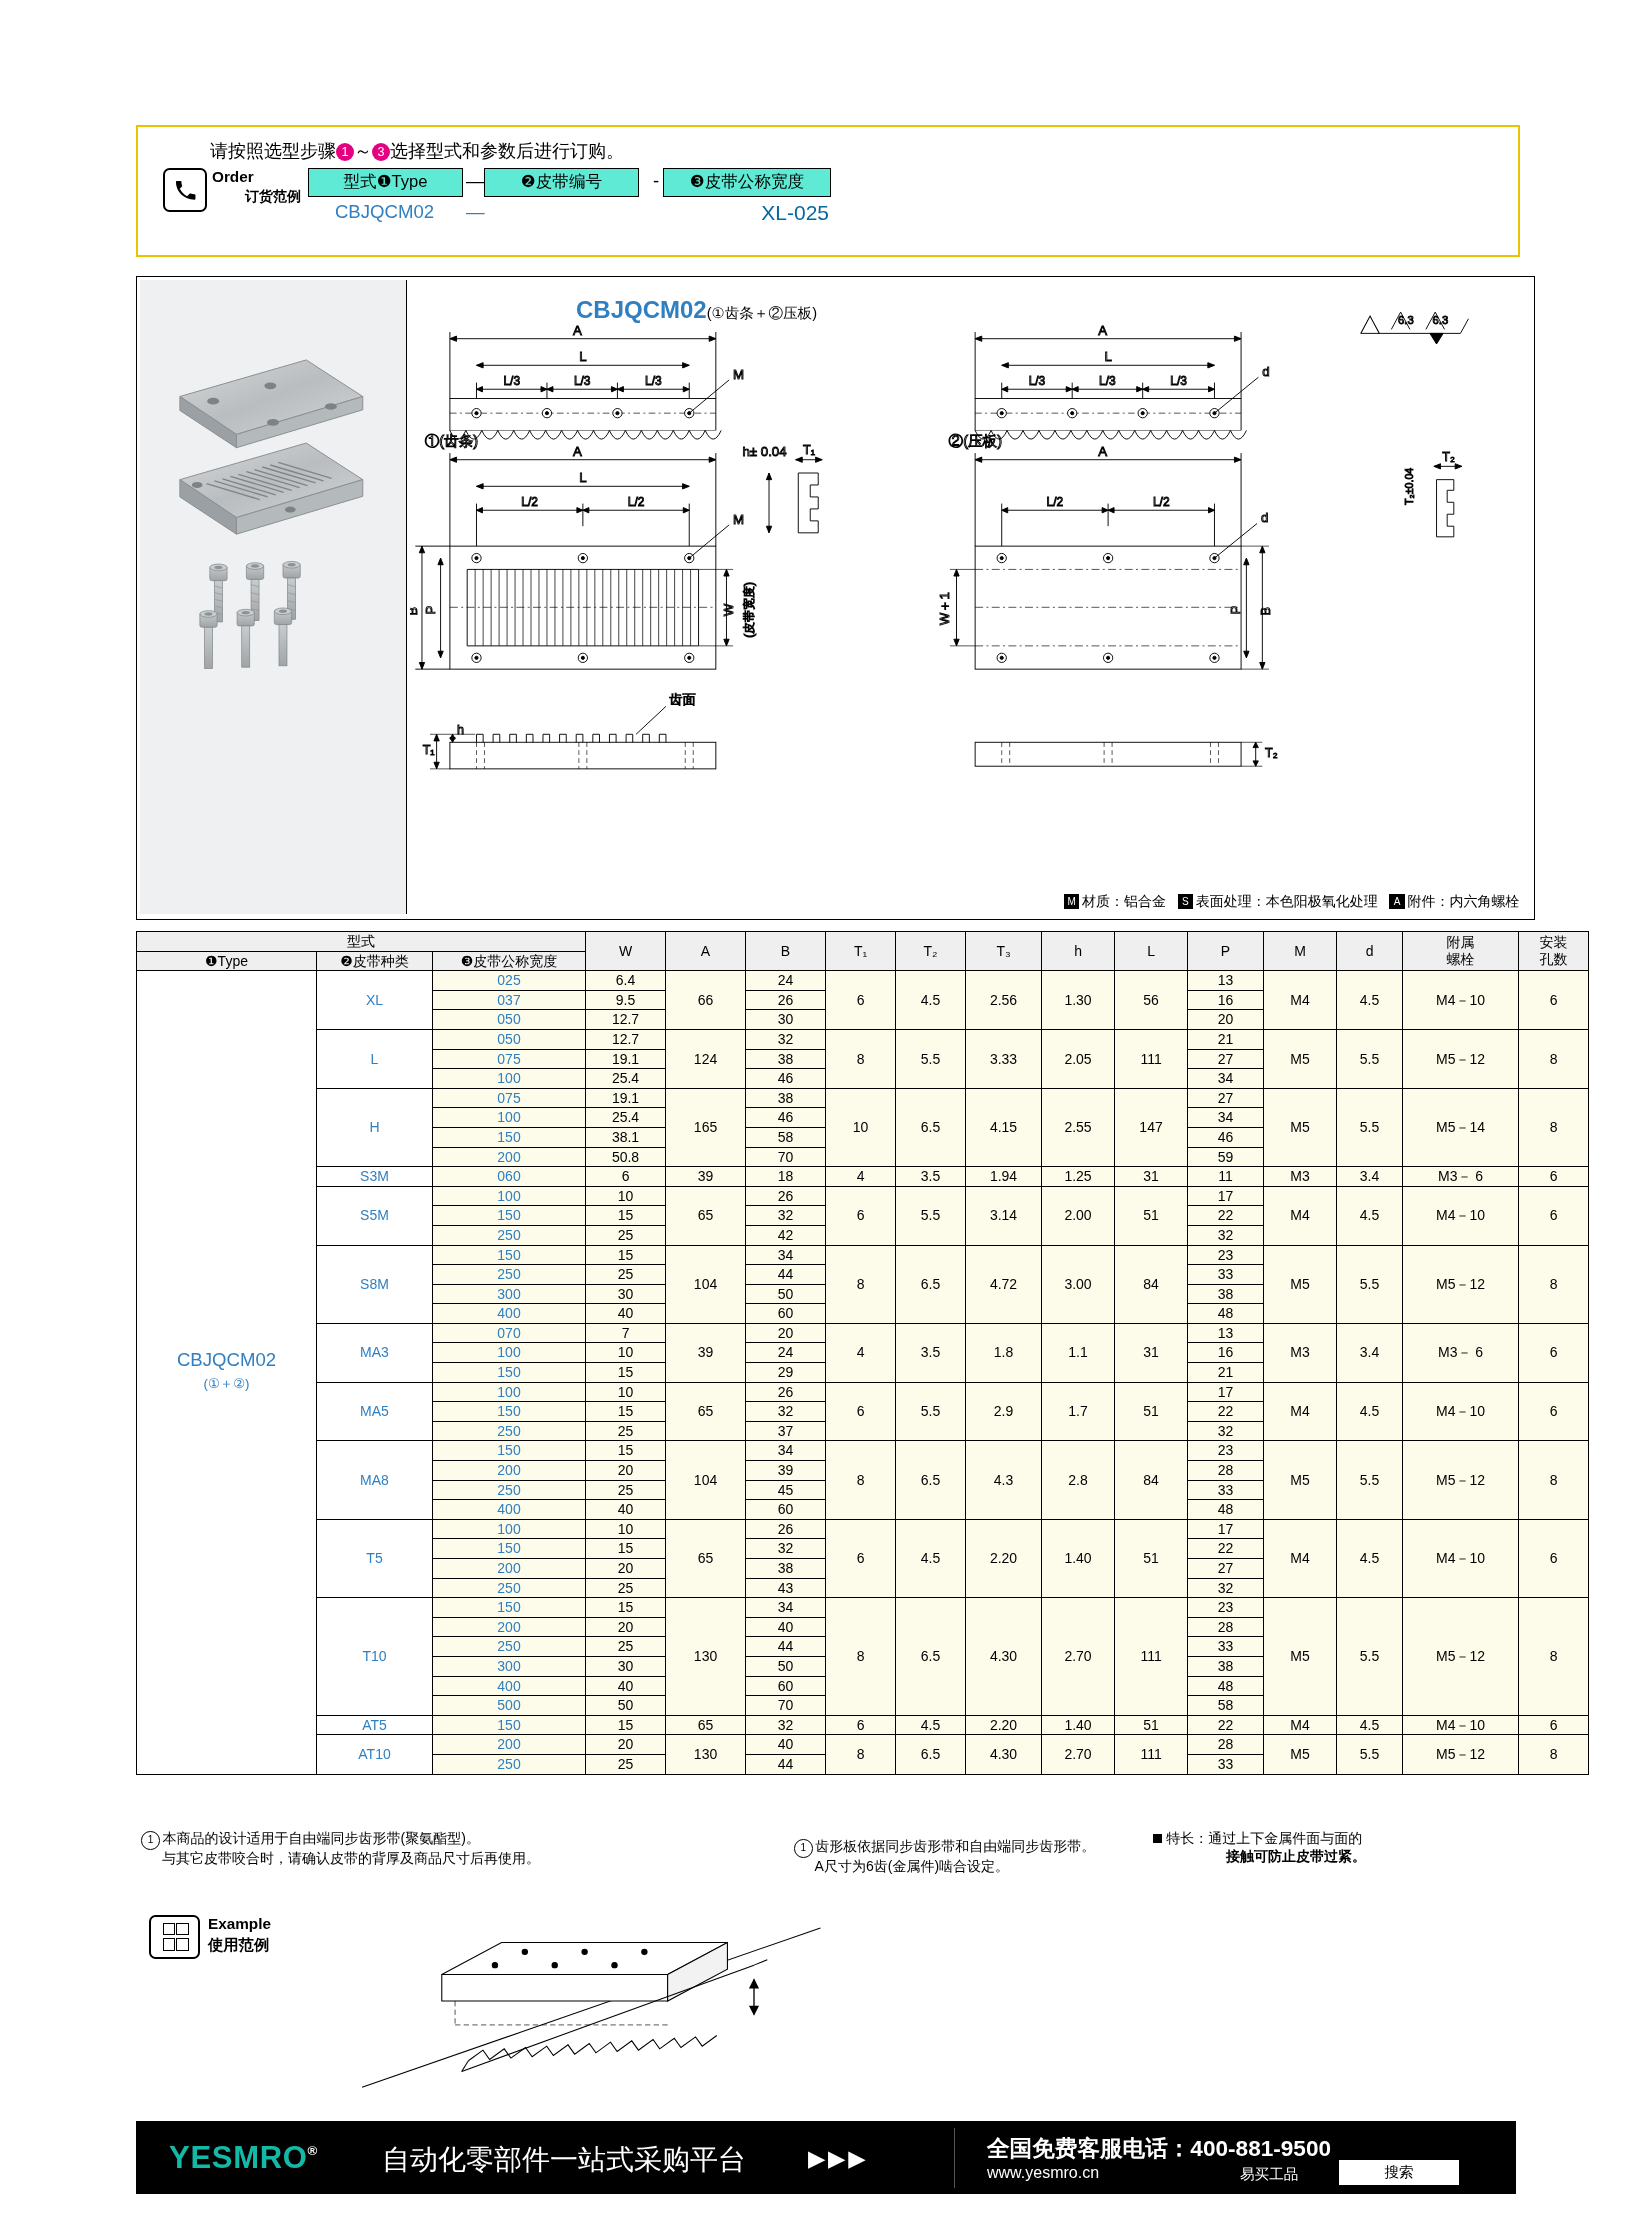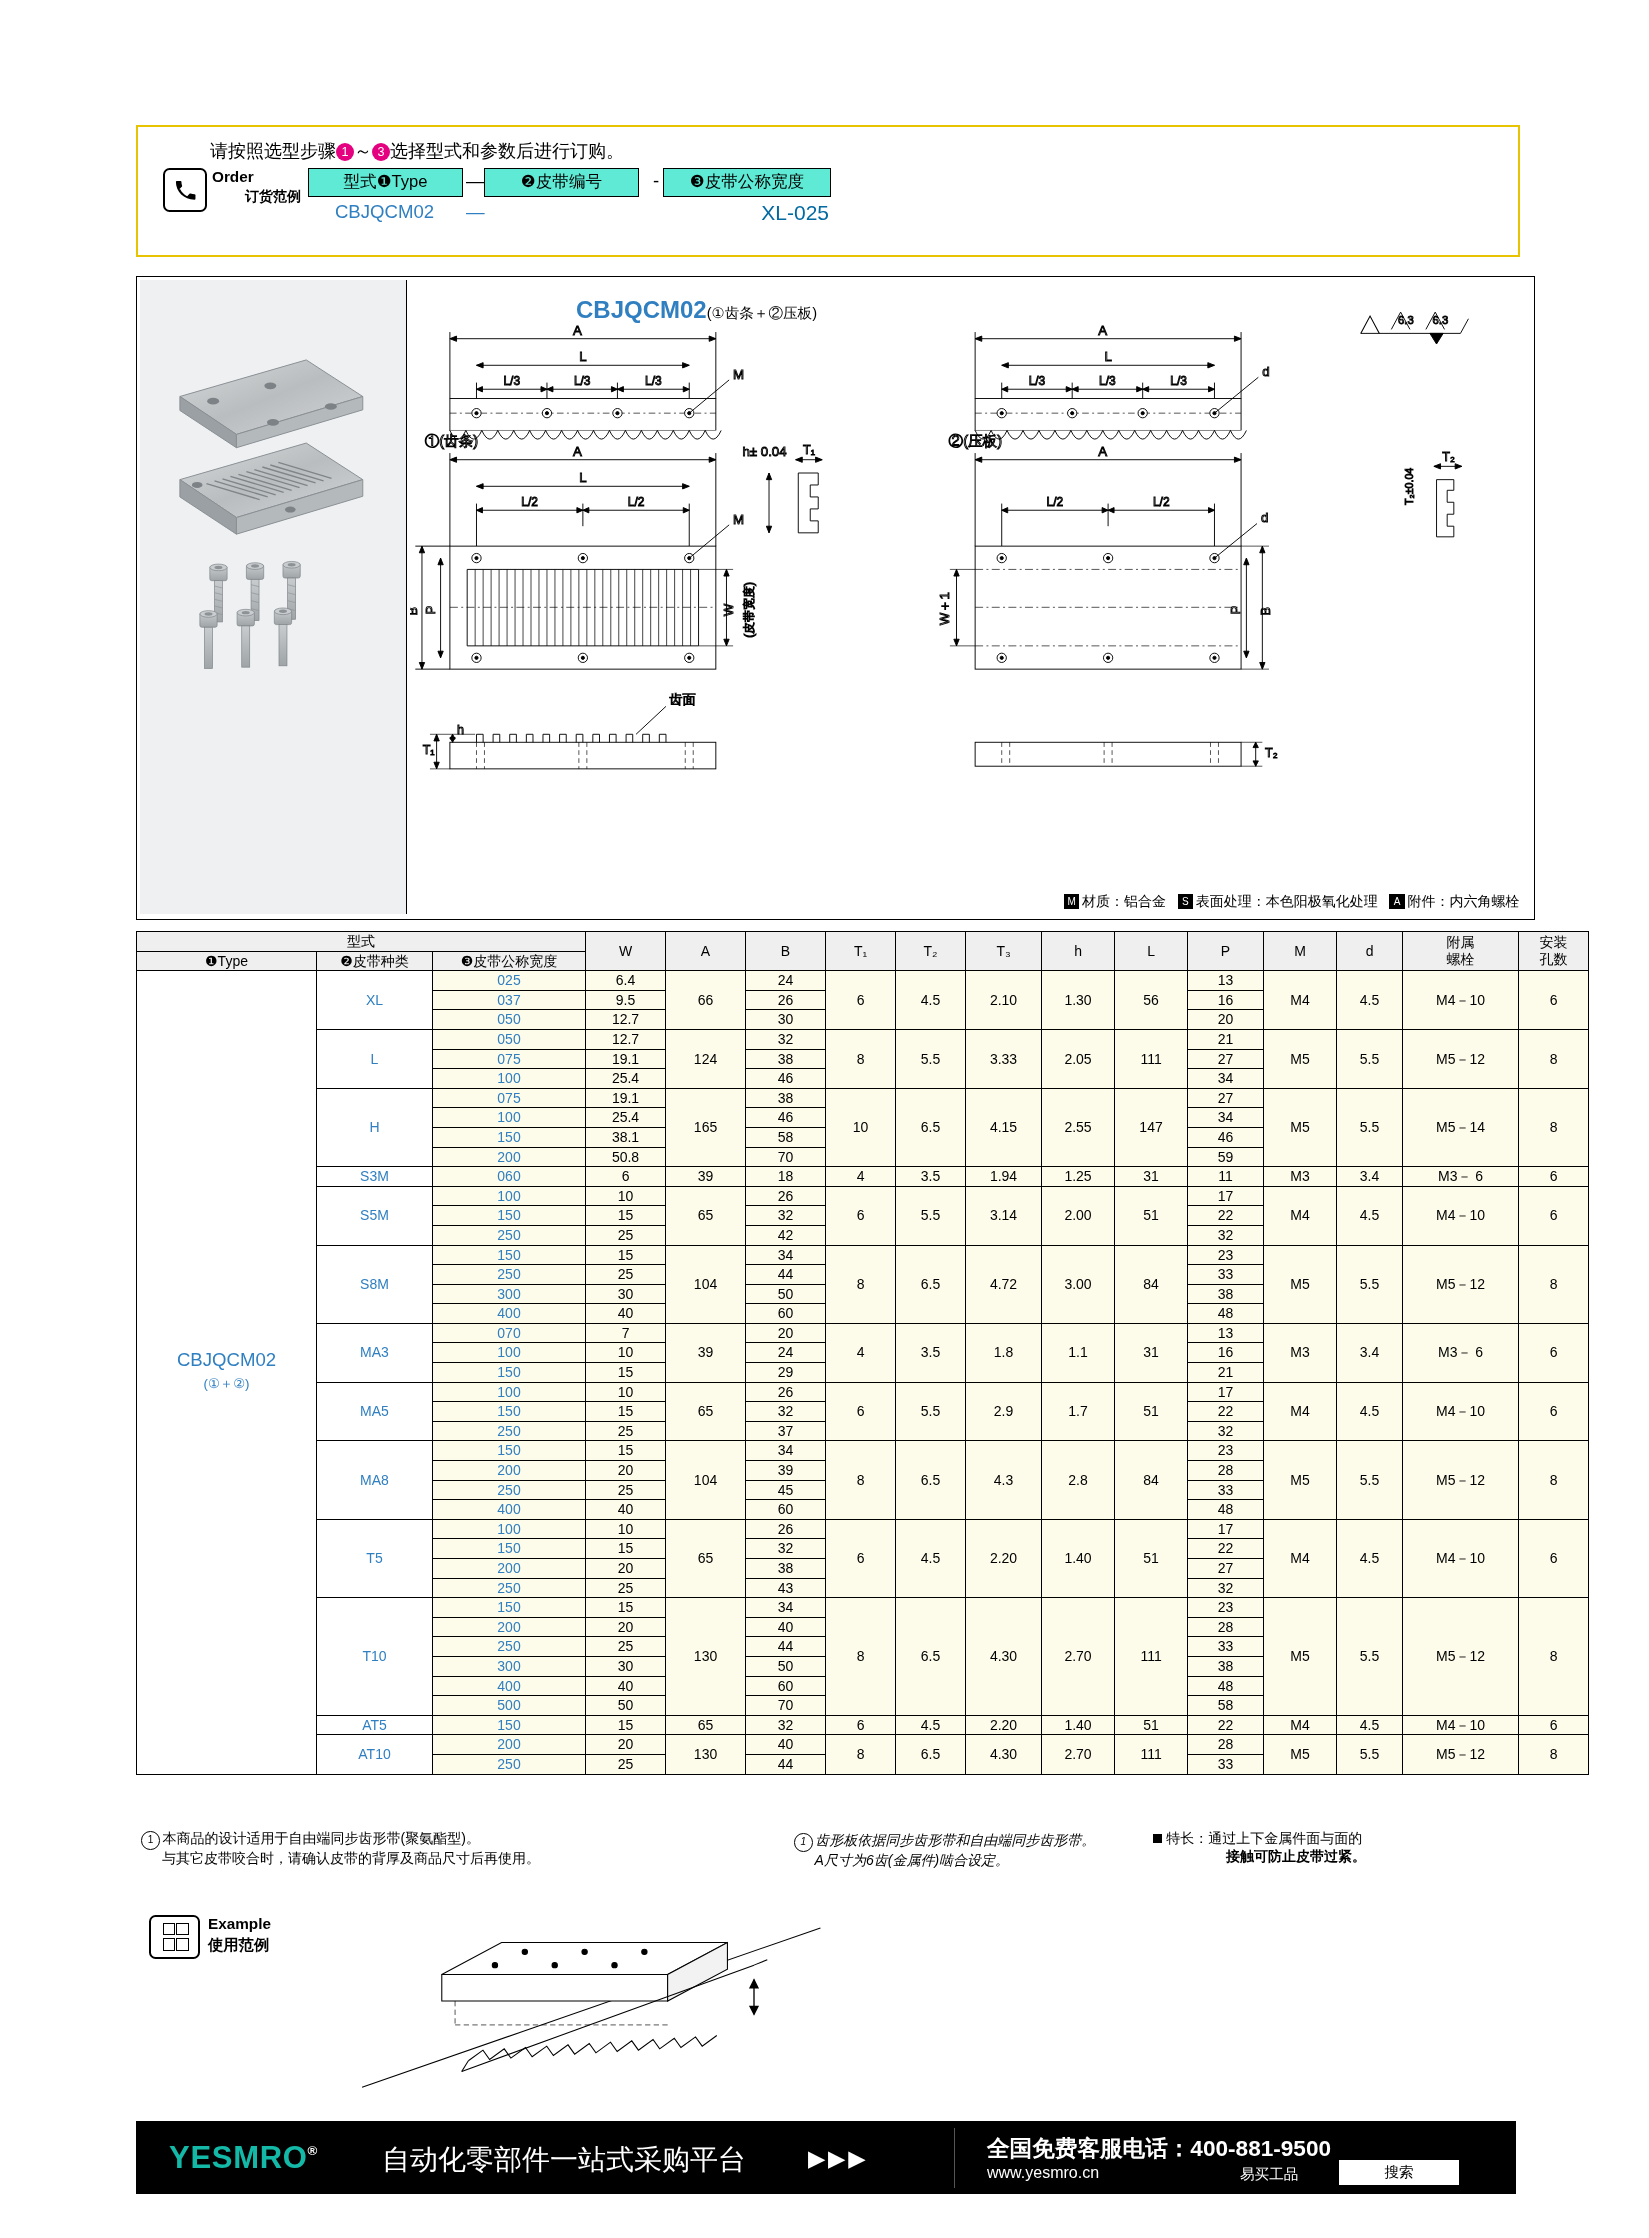--- a/index.html
+++ b/index.html
@@ -75,21 +75,21 @@
   }
   .hdr-row td { background:#efefef; font-weight:bold; font-size:14px; }
   .cream { background:#fdfbe9; }
   .lblue { color:#2f7fc1; }
   .type-cell { font-size:18.6px; color:#2f7fc1; }
   .type-cell small { font-size:13.3px; }
 
   
   .notes { position:absolute; left:136px; top:1830px; width:1380px; font-size:14px; }
   .notes .col1 { position:absolute; left:5.3px; top:0; width:519px; }
-  .notes .col2 { position:absolute; left:658px; top:2px; width:346px;font-style:italic; }
+  .notes .col2 { position:absolute; left:658px; top:8px; width:346px; }
   .notes .col3 { position:absolute; left:1017px; top:0; width:346px; }
   .cnum { display:inline-block; width:16.6px; height:16.6px; border:0.7px solid #000; border-radius:50%;
           font-size:10px; text-align:center; line-height:15.3px; margin-right:2.7px; }
   .sq { display:inline-block; width:9.3px; height:9.3px; background:#000; margin-right:4px; }
 
   
   .example { position:absolute; left:136px; top:1908px; width:1380px; height:199px; }
   .ex-icon { position:absolute; left:13.3px; top:6.6px; width:47px; height:40px; border:2px solid #000; border-radius:6.6px;
              display:flex; align-items:center; justify-content:center; }
   .ex-icon .dots { display:grid; grid-template-columns:repeat(2, 10.6px); grid-gap:2.7px; }
@@ -660,21 +660,21 @@
           </tr>
           <tr>
             <td rowspan="41" class="type-cell" style="line-height: 22.6px;">CBJQCM02<br><small>(①＋②)</small></td>
             <td rowspan="3" class="lblue">XL</td>
             <td class="cream lblue">025</td>
             <td class="cream">6.4</td>
             <td rowspan="3" class="cream">66</td>
             <td class="cream">24</td>
             <td rowspan="3" class="cream">6</td>
             <td rowspan="3" class="cream">4.5</td>
-            <td rowspan="3" class="cream">2.10</td>
+            <td rowspan="3" class="cream">2.56</td>
             <td rowspan="3" class="cream">1.30</td>
             <td rowspan="3" class="cream">56</td>
             <td class="cream">13</td>
             <td rowspan="3" class="cream">M4</td>
             <td rowspan="3" class="cream">4.5</td>
             <td rowspan="3" class="cream">M4－10</td>
             <td rowspan="3" class="cream">6</td>
           </tr>
           <tr>
             <td class="cream lblue">037</td>

